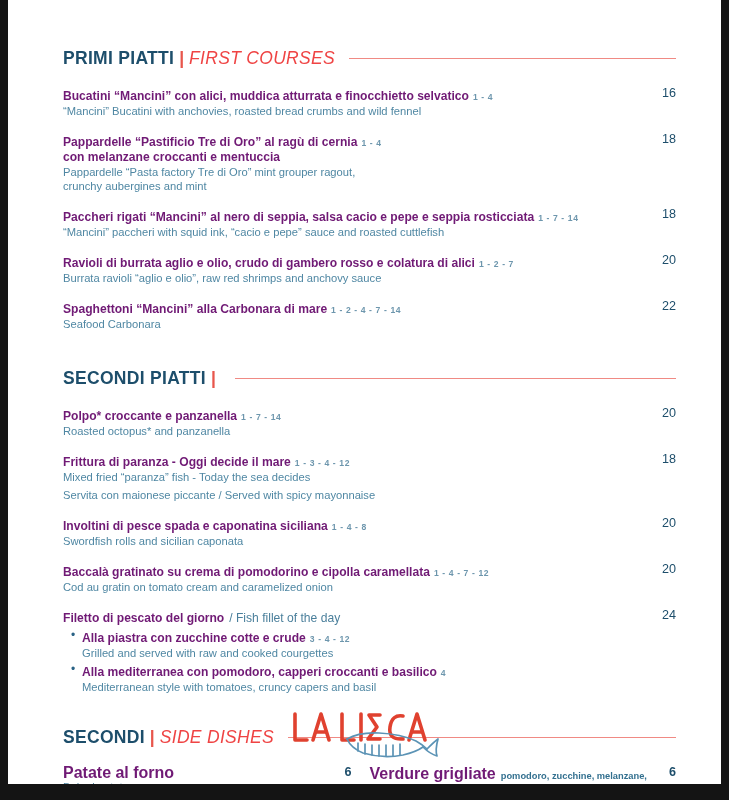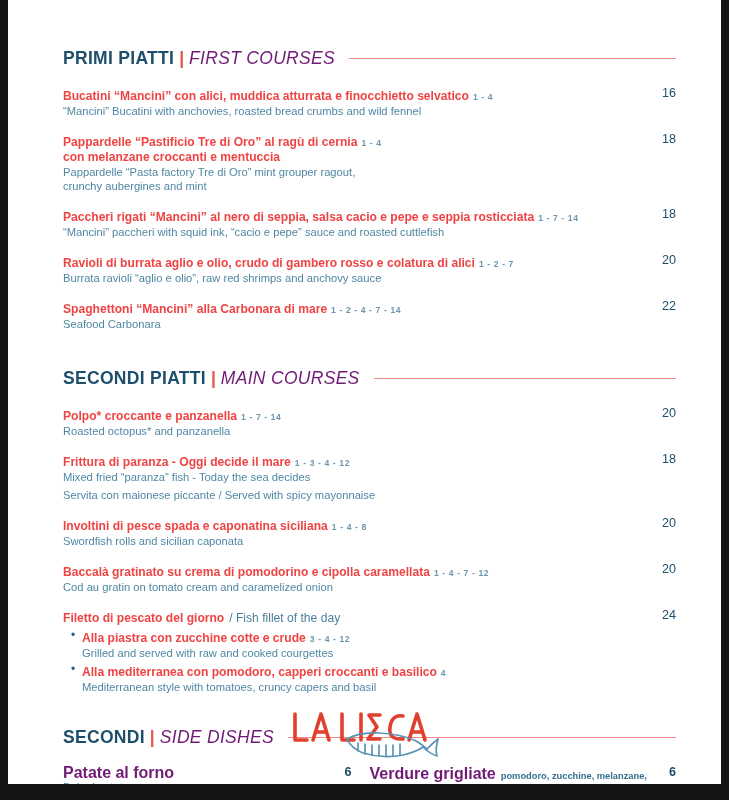--- a/index.html
+++ b/index.html
@@ -46,21 +46,21 @@
   }
   .sec-pipe {
     font-size: 17.5px;
     font-weight: bold;
     color: #e8564c;
     margin: 0 5px 0 5px;
   }
   .sec-en {
     font-size: 17.5px;
     font-style: italic;
-    color: #701a75;
+    color: #ef4444;
     letter-spacing: 0.3px;
   }
   .sec-rule {
     flex: 1 1 auto;
     height: 1.6px;
     background: #f08a84;
     margin-left: 14px;
     min-width: 10px;
   }
 
@@ -73,21 +73,21 @@
   .dish-body {
     flex: 1 1 auto;
     padding-right: 10px;
   }
   .dish-title-line {
     display: block;
   }
   .it {
     font-size: 12.1px;
     font-weight: bold;
-    color: #ef4444;
+    color: #701a75;
     line-height: 15px;
   }
   .it-sub {
     font-size: 12.1px;
     color: #4a7f9b;
     font-weight: normal;
   }
   .alg {
     font-size: 8.6px;
     font-weight: bold;
@@ -252,21 +252,20 @@
         <div class="price">22</div>
       </div>
     </div>
 
     <div style="height:37px;"></div>
 
     <div class="section">
       <div class="sec-head">
         <span class="sec-it">SECONDI PIATTI</span>
         <span class="sec-pipe">|</span>
-        <span class="sec-en">MAIN COURSES</span>
         <span class="sec-rule"></span>
       </div>
 
       <div style="height:17px;"></div>
 
       <div class="dish">
         <div class="dish-body">
           <span class="dish-title-line"><span class="it">Polpo* croccante e panzanella</span><span class="alg">1 - 7 - 14</span></span>
           <span class="en">Roasted octopus* and panzanella</span>
         </div>

